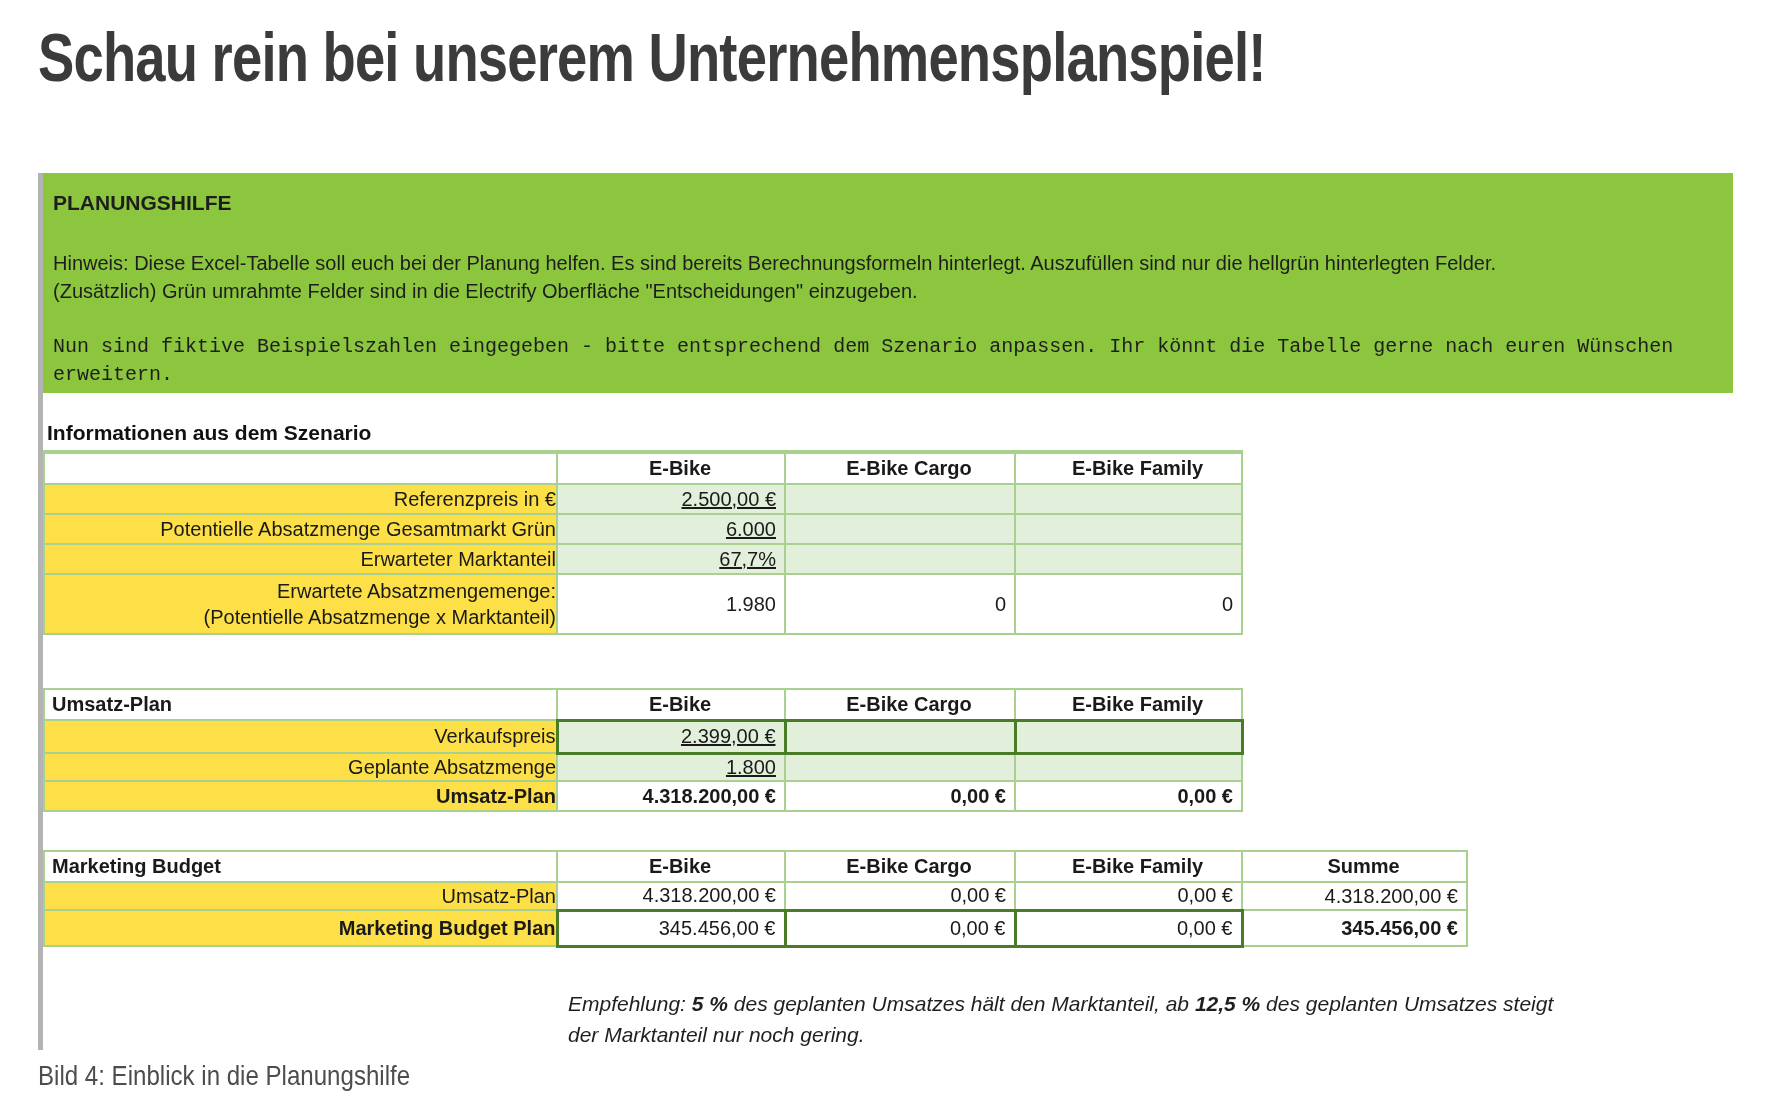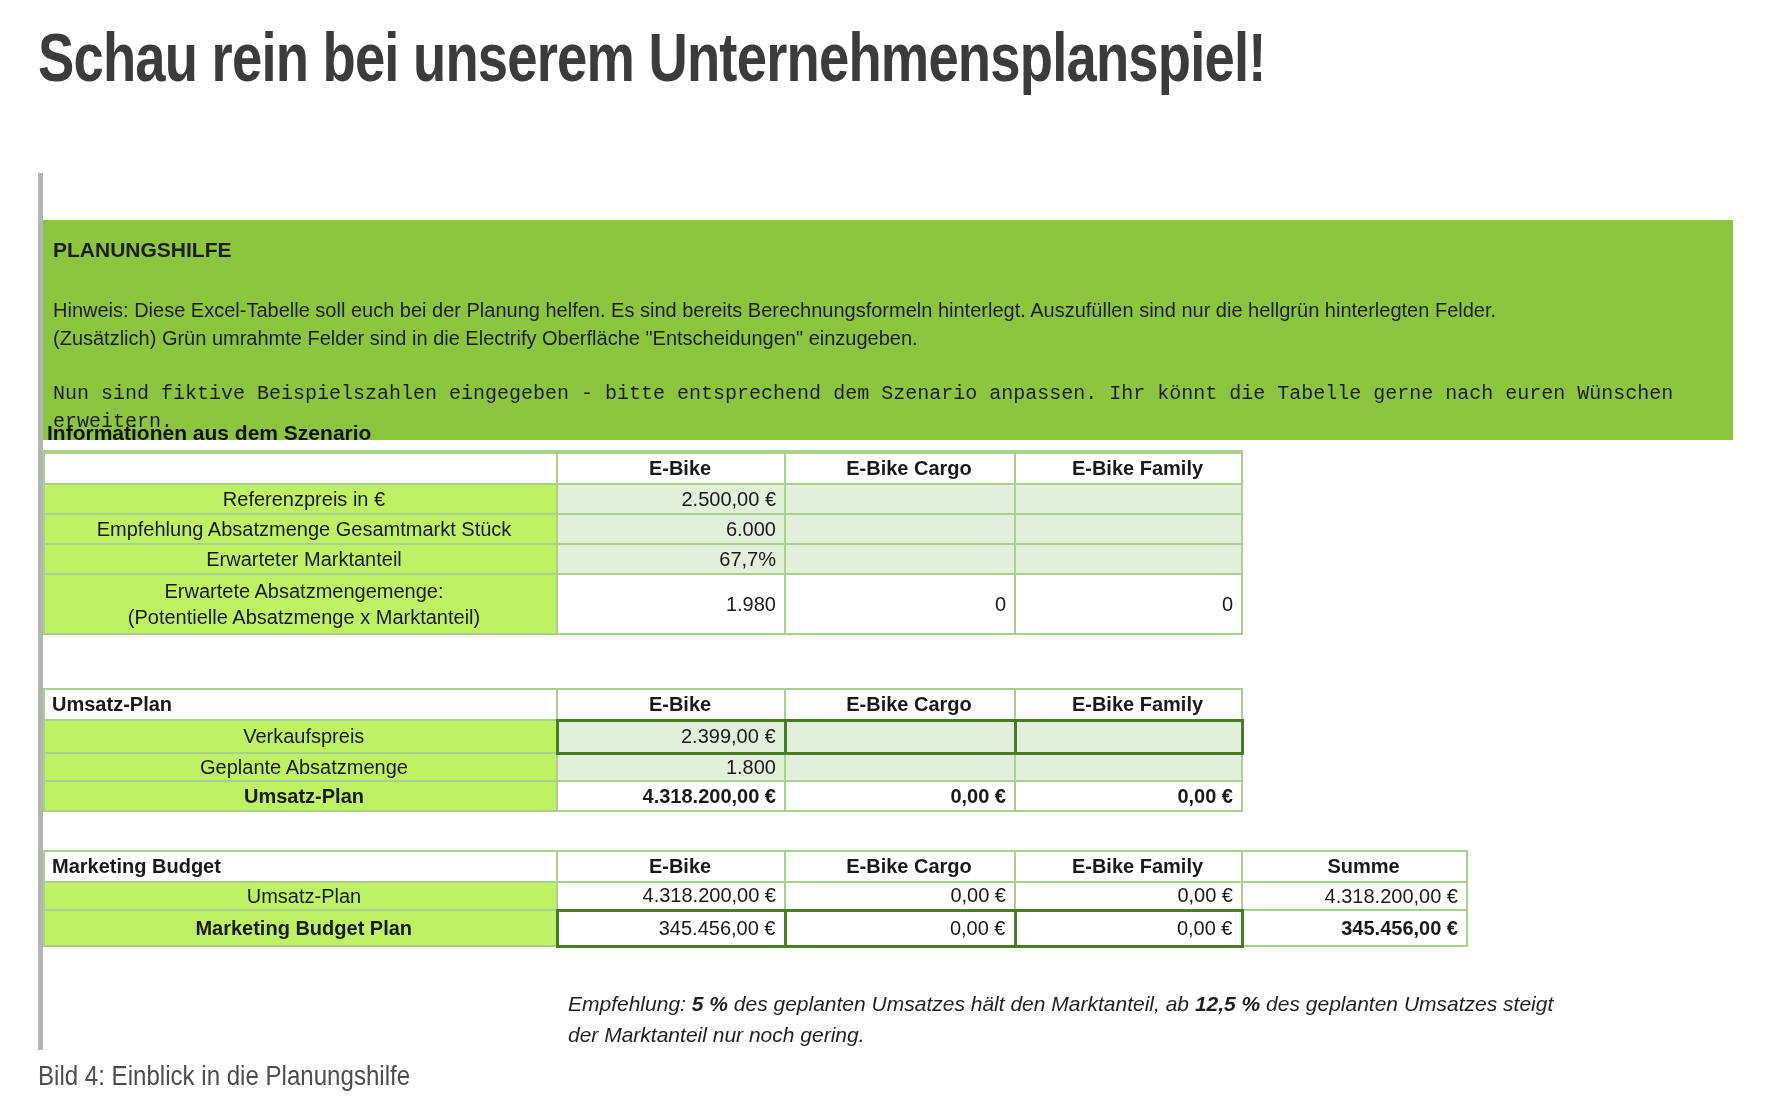--- a/index.html
+++ b/index.html
@@ -29,42 +29,42 @@
   .sheet-border{
     position:absolute;left:38px;top:173px;width:5px;height:877px;
     background:#b3b3b3;
   }
   
   .banner{
     position:absolute;left:43px;top:173px;width:1690px;height:220px;
     background:var(--banner-green);
     color:#1e1e1e;
     padding:16px 14px 0 10px;
-    font-size:20px;line-height:28px;margin-top:47px;
+    font-size:20px;line-height:28px;
   }
   .banner-h{font-weight:bold;font-size:21px;margin-bottom:32px;}
   .banner-p2{margin-top:28px;font-family:Liberation Mono, monospace;}
   
   .tbl{position:absolute;left:43px;}
   .tbl-title{
     font-weight:bold;font-size:21px;color:#111;
     height:36px;line-height:34px;padding-left:4px;
     border-bottom:2px solid var(--grid-green);
   }
   table{border-collapse:collapse;table-layout:fixed;}
   td,th{
     border:2px solid var(--grid-green);
     font-size:20px;color:#1a1a1a;
     vertical-align:middle;
     overflow:hidden;white-space:nowrap;padding-left:18px;
   }
   th{font-weight:bold;text-align:center;background:#fff;}
-  td.lbl{text-align:center;padding-left:7px;background:#bef264;}
+  td.lbl{text-align:right;padding-left:7px;background:#fde047;}
   td.val{text-align:right;padding-right:8px;background:#fff;}
-  td.lg{background:var(--cell-light-green);}
+  td.lg{background:var(--cell-light-green);text-decoration:underline;}
   td.entry{border:3px solid var(--accent-dark-green);}
   td.b, th.lbl-b{font-weight:bold;}
   th.lbl-b{text-align:left;padding-left:7px;}
   td.prelabel{white-space:pre-line;line-height:26px;padding-top:2px;padding-bottom:2px;}
   .t1{top:416px;}
   .t2{top:688px;}
   .t3{top:850px;}
   
   .note{
     position:absolute;left:568px;top:988px;width:1040px;
@@ -110,21 +110,21 @@
       <th>E-Bike Cargo</th>
       <th>E-Bike Family</th>
     </tr>
     <tr style="height:30px">
       <td class="lbl">Referenzpreis in €</td>
       <td class="val lg">2.500,00 €</td>
       <td class="val lg"></td>
       <td class="val lg"></td>
     </tr>
     <tr style="height:30px">
-      <td class="lbl">Empfehlung Absatzmenge Gesamtmarkt Stück</td>
+      <td class="lbl">Potentielle Absatzmenge Gesamtmarkt Grün</td>
       <td class="val lg">6.000</td>
       <td class="val lg"></td>
       <td class="val lg"></td>
     </tr>
     <tr style="height:30px">
       <td class="lbl">Erwarteter Marktanteil</td>
       <td class="val lg">67,7%</td>
       <td class="val lg"></td>
       <td class="val lg"></td>
     </tr>

